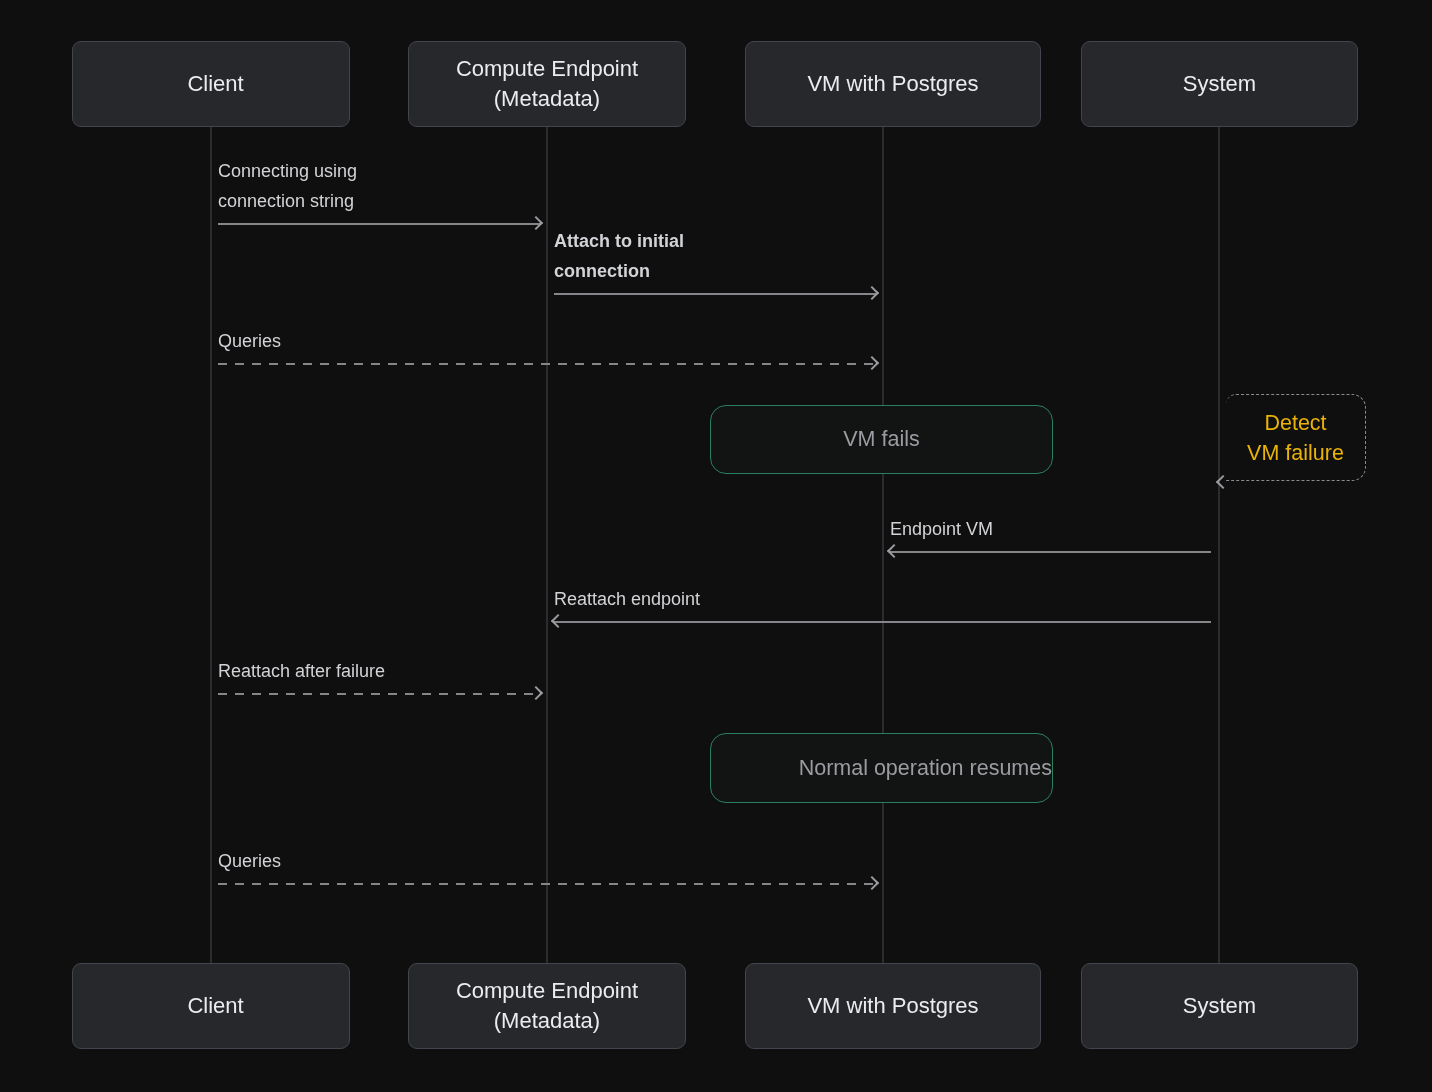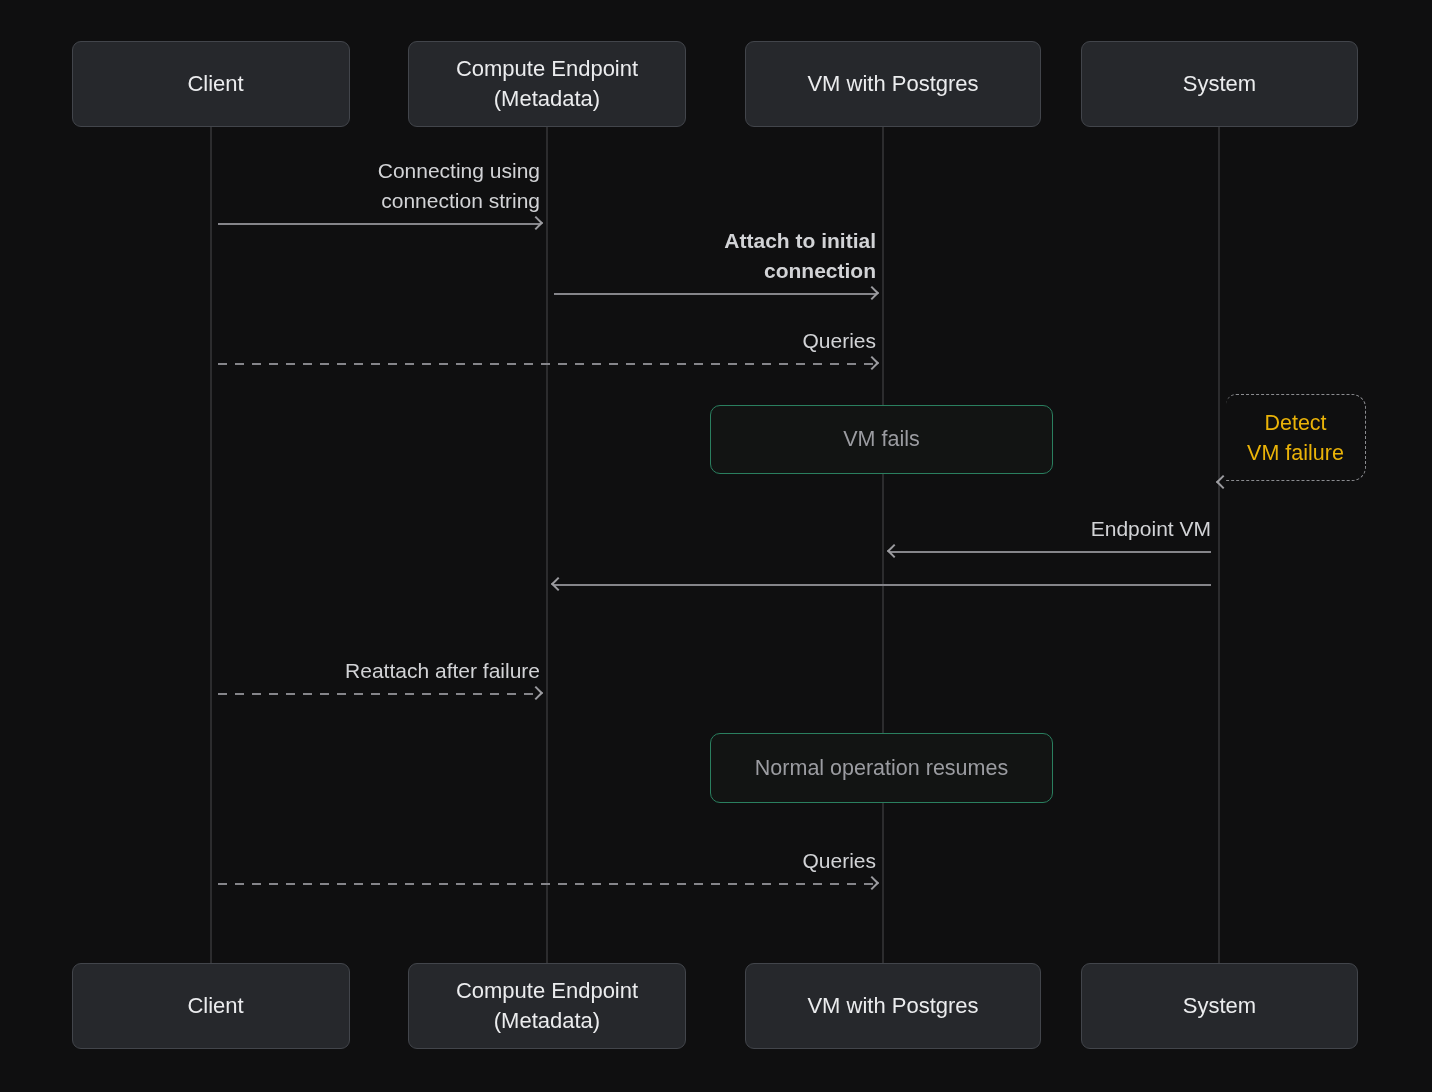--- a/index.html
+++ b/index.html
@@ -31,21 +31,21 @@
     background:#2c2c2e; z-index:1;
   }
   .ll-client  { left:210px; }
   .ll-compute { left:546px; }
   .ll-vm      { left:882px; }
   .ll-system  { left:1218px; }
 
   
   .message { position:absolute; z-index:2; }
   .msg-label {
-    text-align:right; color:#d2d3d6; font-size:21px; line-height:30px;
+    text-align:left; color:#d2d3d6; font-size:18px; line-height:30px;
     margin-bottom:7px; white-space:pre-line;
   }
   .msg-line { position:relative; height:2px; }
   .msg-line.solid  { background:#85858a; }
   .msg-line.dashed {
     background:repeating-linear-gradient(90deg,#85858a 0 9px,transparent 9px 17px);
   }
   .chev {
     position:absolute; width:10px; height:10px; top:-5px;
     border-top:2.5px solid #9c9ca0; border-right:2.5px solid #9c9ca0;
@@ -58,26 +58,26 @@
   #m2 { left:554px; top:226px; width:322px;font-weight:bold; }
   #m3 { left:218px; top:326px; width:658px; }
   #m4 { left:890px; top:514px; width:321px; }
   #m5 { left:554px; top:584px; width:657px; }
   #m6 { left:218px; top:656px; width:322px; }
   #m7 { left:218px; top:846px; width:658px; }
 
   
   .note {
     position:absolute; box-sizing:border-box;
-    background:#121413; border:1.5px solid #2a7f5f; border-radius:10px;
+    background:#121413; border:1.5px solid #2a7f5f; border-radius:16px;
     display:flex; align-items:center; justify-content:center;
     color:#9b9ca1; font-size:21.5px; z-index:3;
   }
   #n1 { left:710px; top:405px; width:343px; height:69px; }
-  #n2 { left:710px; top:733px; width:343px; height:70px; }
+  #n2 { left:710px; top:733px; width:343px; height:70px;justify-content:flex-end; }
 
   
   .loop { position:absolute; left:1218px; top:394px; width:148px; height:87px; z-index:3; }
   .loop-box {
     position:absolute; left:8px; right:0; top:0; bottom:0; box-sizing:border-box;
     border:1.5px dashed #8b8c90; border-left:none;
     border-radius:10px 14px 14px 0;
     display:flex; align-items:center; justify-content:center; text-align:center;
     color:#eab308; font-size:21.5px; line-height:30px; white-space:pre-line;
   }
@@ -143,20 +143,21 @@
   </div>
 
   <div class="message" id="m4">
     <div class="msg-label">Endpoint VM</div>
     <div class="msg-line solid">
       <span class="chev left"></span>
     </div>
   </div>
 
   <div class="message" id="m5">
+    <div class="msg-label">Reattach endpoint</div>
     <div class="msg-line solid">
       <span class="chev left"></span>
     </div>
   </div>
 
   <div class="message" id="m6">
     <div class="msg-label">Reattach after failure</div>
     <div class="msg-line dashed">
       <span class="chev right"></span>
     </div>

